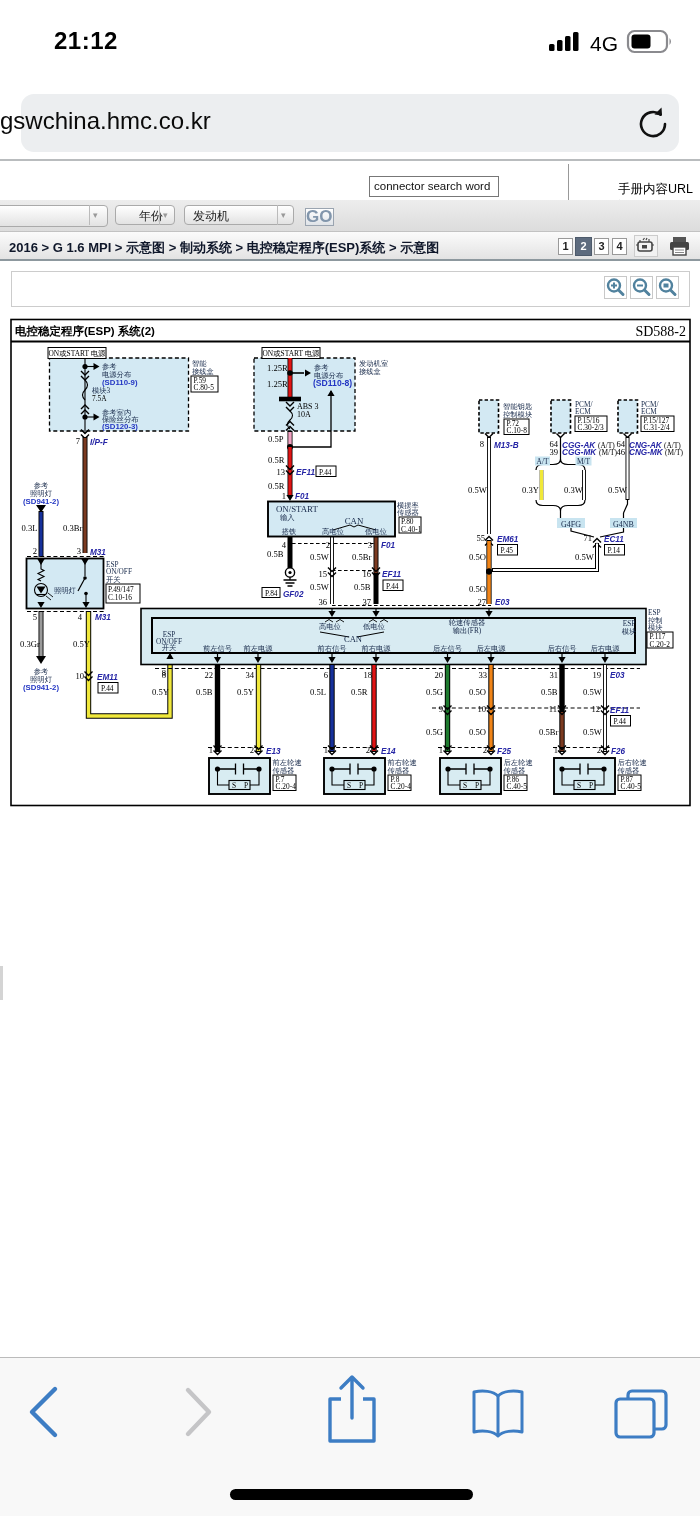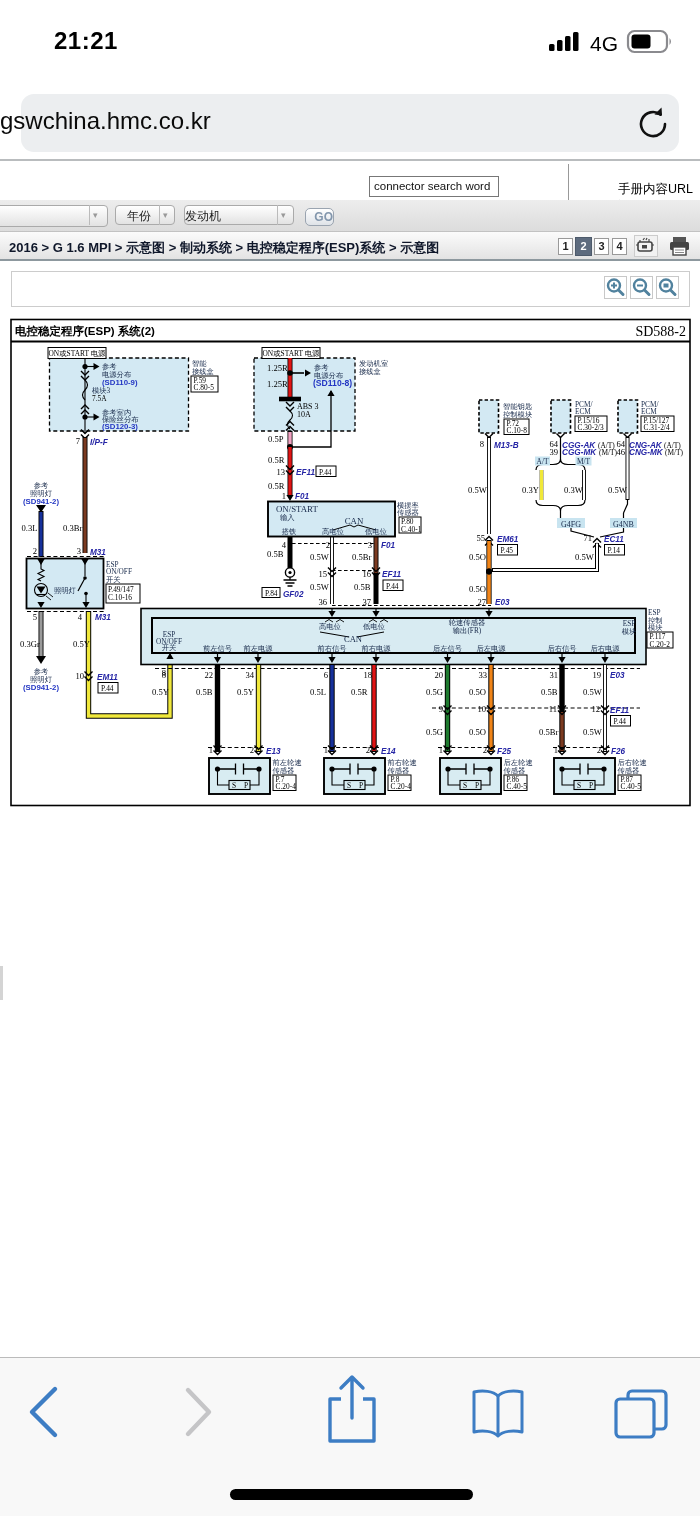--- a/index.html
+++ b/index.html
@@ -3,21 +3,21 @@
 <meta charset="utf-8">
 <style>
   html,body{margin:0;padding:0;}
   body{width:700px;height:1516px;position:relative;background:#fff;
        font-family:"Liberation Sans",sans-serif;overflow:hidden;}
   .abs{position:absolute;}
 </style>
 </head>
 <body>
 
-<div class="abs" style="left:54px;top:27px;font-size:24px;font-weight:bold;color:#000;letter-spacing:0.5px;">21:21</div>
+<div class="abs" style="left:54px;top:27px;font-size:24px;font-weight:bold;color:#000;letter-spacing:0.5px;">21:12</div>
 
 <svg class="abs" style="left:540px;top:20px;" width="140" height="40" viewBox="0 0 140 40">
 
   <g fill="#000">
     <rect x="9" y="24" width="5.5" height="7" rx="1.5"></rect>
     <rect x="17" y="20" width="5.5" height="11" rx="1.5"></rect>
     <rect x="25" y="16" width="5.5" height="15" rx="1.5"></rect>
     <rect x="33" y="12" width="5.5" height="19" rx="1.5"></rect>
   </g>
 
@@ -46,29 +46,29 @@
 <div class="abs" style="left:568px;top:164px;width:1px;height:36px;background:#999;"></div>
 
 <div class="abs" style="left:579px;top:181px;font-size:12.5px;color:#000;margin-left:39px;">手册内容URL设置</div>
 
 <div class="abs" style="left:0;top:200px;width:700px;height:31px;background:linear-gradient(#ededed,#dcdcdc);border-bottom:1px solid #c2c2c2;"></div>
 
 <div class="abs" style="left:-40px;top:205px;width:146px;height:20px;border:1px solid #aaa;border-radius:4px;background:linear-gradient(#fff,#e2e2e2);"></div>
 <div class="abs" style="left:89px;top:205px;width:1px;height:20px;background:#bbb;"></div>
 <div class="abs" style="left:93px;top:210px;font-size:9px;color:#999;">▾</div>
 
-<div class="abs" style="left:115px;top:205px;width:60px;height:20px;border:1px solid #aaa;border-radius:4px;background:linear-gradient(#fff,#e2e2e2);font-size:12px;color:#222;line-height:20px;padding-left:11px;box-sizing:border-box;">年份</div>
+<div class="abs" style="left:115px;top:205px;width:60px;height:20px;border:1px solid #aaa;border-radius:4px;background:linear-gradient(#fff,#e2e2e2);font-size:12px;color:#222;line-height:20px;padding-left:23px;box-sizing:border-box;">年份</div>
 <div class="abs" style="left:159px;top:205px;width:1px;height:20px;background:#bbb;"></div>
 <div class="abs" style="left:163px;top:210px;font-size:9px;color:#999;">▾</div>
 
-<div class="abs" style="left:184px;top:205px;width:110px;height:20px;border:1px solid #aaa;border-radius:4px;background:linear-gradient(#fff,#e2e2e2);font-size:12px;color:#222;line-height:20px;box-sizing:border-box;">发动机</div>
+<div class="abs" style="left:184px;top:205px;width:110px;height:20px;border:1px solid #aaa;border-radius:4px;background:linear-gradient(#fff,#e2e2e2);font-size:12px;color:#222;line-height:20px;padding-left:8px;box-sizing:border-box;">发动机</div>
 <div class="abs" style="left:277px;top:205px;width:1px;height:20px;background:#bbb;"></div>
 <div class="abs" style="left:281px;top:210px;font-size:9px;color:#999;">▾</div>
 
-<div class="abs" style="left:305px;top:208px;width:27px;height:16px;border:1px solid #9aa4b0;border-radius:5px;background:linear-gradient(#fff,#dfe3e8);font-size:12px;font-weight:bold;color:#8296ac;line-height:16px;text-align:right;">GO</div>
+<div class="abs" style="left:305px;top:208px;width:27px;height:16px;border:1px solid #9aa4b0;border-radius:0;background:linear-gradient(#fff,#dfe3e8);font-size:17px;font-weight:bold;color:#8296ac;line-height:16px;text-align:left;">GO</div>
 
 <div class="abs" style="left:0;top:232px;width:700px;height:27px;background:linear-gradient(#fbfbfb,#e3e3e3);border-bottom:2px solid #8d989e;"></div>
 
 <div class="abs" style="left:9px;top:239px;font-size:13px;font-weight:bold;color:#0f172a;">2016 &gt; G 1.6 MPI &gt; 示意图 &gt; 制动系统 &gt; 电控稳定程序(ESP)系统 &gt; 示意图</div>
 
 <div class="abs" style="left:558px;top:238px;width:13px;height:15px;border:1px solid #999;background:#fff;font-size:11px;font-weight:bold;color:#222;text-align:center;line-height:15px;">1</div>
 
 <div class="abs" style="left:575px;top:237px;width:15px;height:17px;border:1px solid #4d5a6b;background:#5d6b7e;font-size:11px;font-weight:bold;color:#fff;text-align:center;line-height:17px;">2</div>
 
 <div class="abs" style="left:594px;top:238px;width:13px;height:15px;border:1px solid #999;background:#fff;font-size:11px;font-weight:bold;color:#222;text-align:center;line-height:15px;">3</div>

